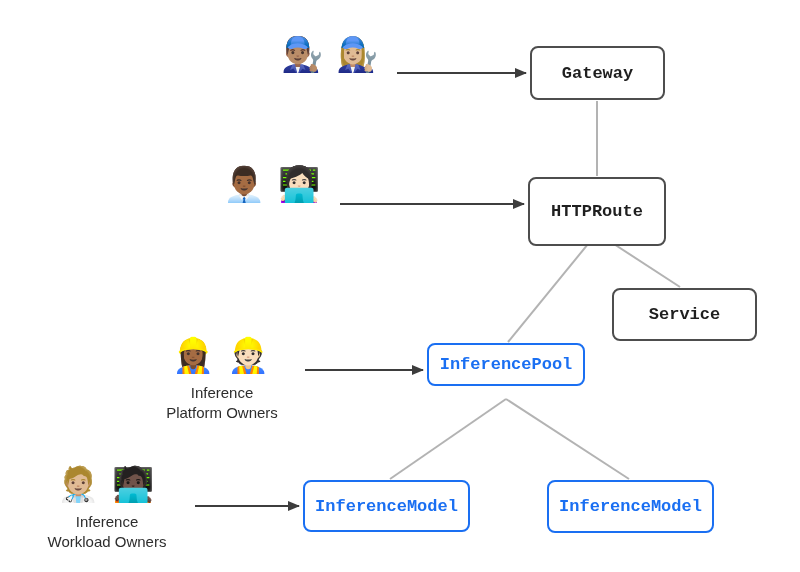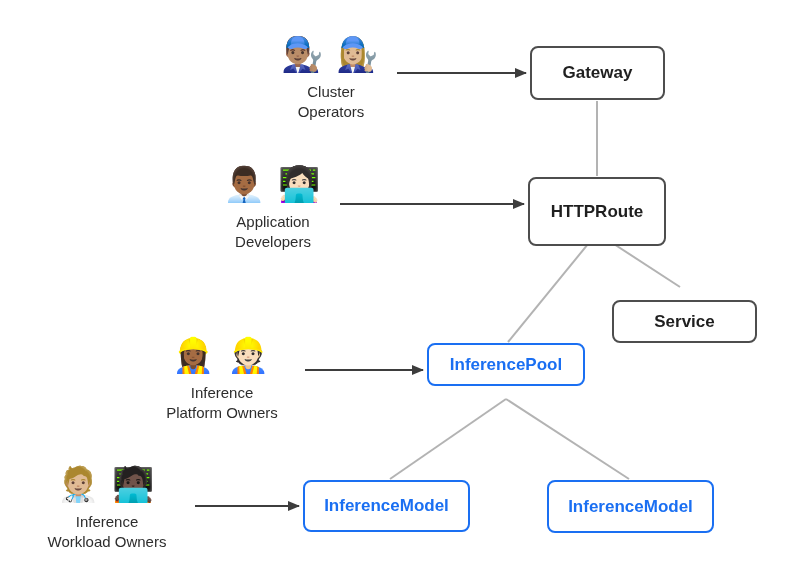--- a/index.html
+++ b/index.html
@@ -19,26 +19,26 @@
   }
   .edges-layer{position:absolute;left:0;top:0;width:800px;height:572px;z-index:1;}
   .edge{stroke:var(--edge-gray);stroke-width:2;fill:none;}
   .arrow{stroke:var(--arrow-dark);stroke-width:2;fill:none;}
   #arrowhead-path{fill:var(--arrow-dark);}
 
   .node{
     position:absolute;z-index:2;box-sizing:border-box;
     background:#fff;border:2.5px solid var(--standard-border);border-radius:8px;
     display:flex;align-items:center;justify-content:center;
-    font-weight:bold;font-size:17px;color:var(--standard-text);
+    font-weight:bold;font-size:17px;color:var(--standard-text);font-family:Liberation Mono, monospace;
   }
   .node.inference{border-color:var(--inference-blue);color:var(--inference-blue);}
   .n-gateway{left:530px;top:46px;width:135px;height:54px;}
   .n-httproute{left:528px;top:177px;width:138px;height:69px;}
-  .n-service{left:612px;top:288px;width:145px;height:43px;margin-top:12px;}
+  .n-service{left:612px;top:288px;width:145px;height:53px;}
   .n-inferencepool{left:427px;top:343px;width:158px;height:43px;}
   .n-inferencemodel-left{left:303px;top:480px;width:167px;height:52px;}
   .n-inferencemodel-right{left:547px;top:480px;width:167px;height:53px;}
 
   .persona{
     position:absolute;z-index:2;width:200px;
     display:flex;flex-direction:column;align-items:center;text-align:center;
   }
   .persona .emojis{font-size:34px;line-height:52px;letter-spacing:2px;white-space:nowrap;}
   .persona .plabel{
@@ -67,28 +67,24 @@
   <line class="edge" x1="506" y1="399" x2="629" y2="479"></line>
 
   <line class="arrow" x1="397" y1="73" x2="526" y2="73" marker-end="url(#arrowhead)"></line>
   <line class="arrow" x1="340" y1="204" x2="524" y2="204" marker-end="url(#arrowhead)"></line>
   <line class="arrow" x1="305" y1="370" x2="423" y2="370" marker-end="url(#arrowhead)"></line>
   <line class="arrow" x1="195" y1="506" x2="299" y2="506" marker-end="url(#arrowhead)"></line>
 </svg>
 
 <div class="persona p-cluster-operators">
   <div class="emojis">👨🏽‍🔧 👩🏼‍🔧</div>
-  <div class="plabel">Cluster
-Operators</div>
 </div>
 
 <div class="persona p-application-developers">
   <div class="emojis">👨🏾‍💼 👩🏻‍💻</div>
-  <div class="plabel">Application
-Developers</div>
 </div>
 
 <div class="persona p-inference-platform-owners">
   <div class="emojis">👷🏾‍♀️ 👷🏻</div>
   <div class="plabel">Inference
 Platform Owners</div>
 </div>
 
 <div class="persona p-inference-workload-owners">
   <div class="emojis">🧑🏼‍⚕️ 🧑🏿‍💻</div>

